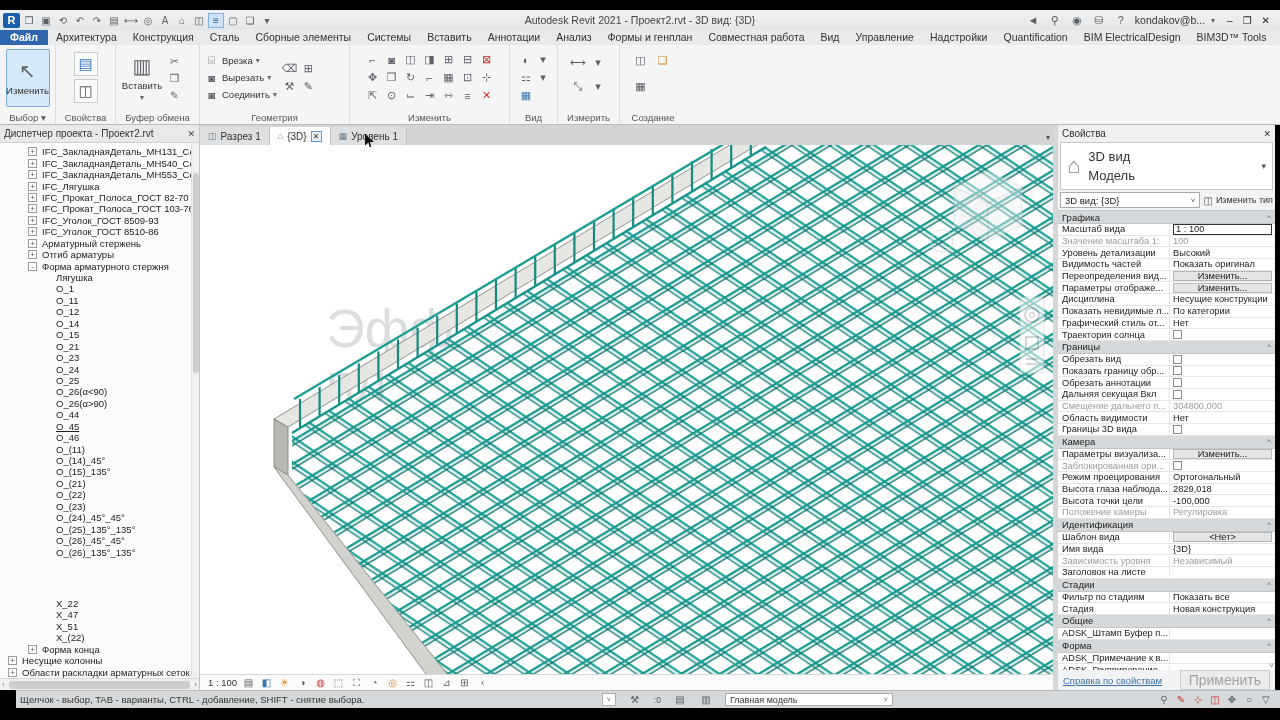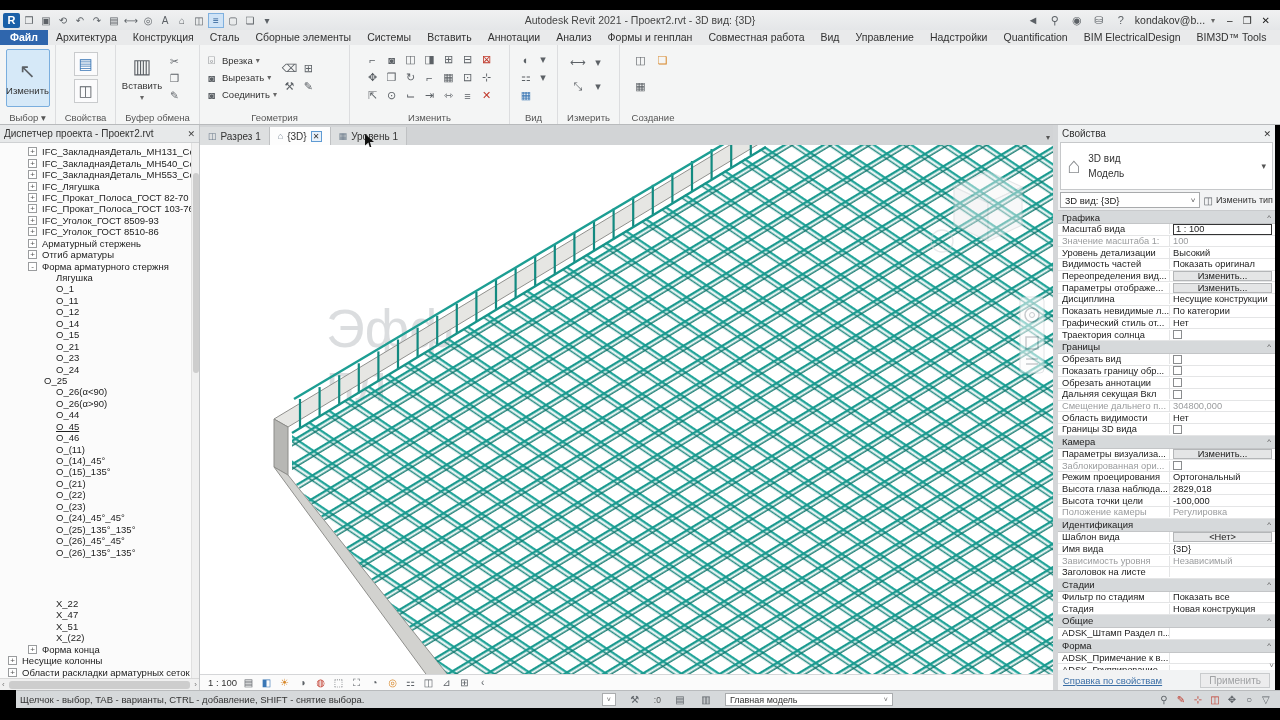--- a/index.html
+++ b/index.html
@@ -99,21 +99,21 @@
   .vcb .sicon { width:13px; font-size:10px; }
 
   
   .props { width:217px; background:#f2f3f4; display:flex; flex-direction:column; font-size:10px; }
   .props-head { height:17px; display:flex; align-items:center; padding:0 4px; font-size:10px;
     color:#333; background:#eef0f1; }
   .props-head .x { margin-left:auto; font-size:9px; }
   .typesel { height:48px; background:#fff; border:1px solid #c6c8ca; margin:0 2px;
     display:flex; align-items:center; gap:8px; padding:0 6px; }
   .typesel .house { font-size:22px; color:#8a8d90; }
-  .typesel .tlines { font-size:10px; color:#333; line-height:1.5; }
+  .typesel .tlines { font-size:13px; color:#333; line-height:1.5; }
   .typesel .tarrow { margin-left:auto; font-size:9px; color:#555; }
   .comborow { height:20px; display:flex; align-items:center; gap:3px; padding:2px 2px; }
   .combo { flex:1; height:16px; background:#fff; border:1px solid #a8aaac; font-size:9.5px;
     display:flex; align-items:center; padding:0 4px; color:#222; }
   .combo .arr { margin-left:auto; font-size:8px; color:#555; }
   .edittype { font-size:9px; color:#333; display:flex; align-items:center; gap:3px; white-space:nowrap; }
   .grid { flex:1; overflow:hidden; background:#fff; border-top:1px solid #c9cbcd; position:relative; }
   .sechead { height:13px; background:#d6d9db; border-bottom:1px solid #c3c5c7; display:flex;
     align-items:center; padding:0 4px; font-size:9.5px; color:#222; }
   .sechead .pin { margin-left:auto; font-size:8px; color:#555; }
@@ -123,21 +123,21 @@
   .pval { flex:1; padding:0 3px; font-size:9.3px; color:#222; white-space:nowrap; overflow:hidden;
     display:flex; align-items:center; }
   .dis .plabel, .dis .pval { color:#9a9c9e; }
   .pval .inputbox { flex:1; border:1px solid #333; background:#fff; padding:0 2px; height:10.5px;
     display:flex; align-items:center; }
   .pval .btn { flex:1; background:#e4e5e6; border:1px solid #b4b6b8; text-align:center; height:10.5px;
     display:flex; align-items:center; justify-content:center; color:#222; }
   .chkbox { width:9px; height:9px; border:1px solid #8a8c8e; background:#fff; }
   .props-foot { height:20px; display:flex; align-items:center; padding:0 5px; background:#f2f3f4; }
   .props-foot a { color:#3a6ea5; font-size:9.5px; text-decoration:underline; }
-  .apply { margin-left:auto; color:#a0a2a4; font-size:10px; border:1px solid #c9cbcd;
+  .apply { margin-left:auto; color:#a0a2a4; font-size:14px; border:1px solid #c9cbcd;
     padding:1px 8px; background:#ececed; }
 
   
   .statusbar { position:absolute; top:690px; left:16px; width:1280px; height:18px; background:#d6d9db;
     border-top:1px solid #b9bbbd; display:flex; align-items:center; font-size:9.5px; color:#333;
     padding:0 4px; gap:12px;justify-content:space-between; }
   .statusbar .hint { flex:1; white-space:nowrap; overflow:hidden; }
   .stub { width:14px; height:13px; background:#fff; border:1px solid #aaacae; font-size:7px;
     color:#666; display:flex; align-items:center; justify-content:center; }
   .dropdown { width:168px; height:13px; background:#fff; border:1px solid #aaacae; font-size:9px;
@@ -409,21 +409,21 @@
           </div>
           <div class="titem" style="padding-left: 56px;">
             <span>О_21</span>
           </div>
           <div class="titem" style="padding-left: 56px;">
             <span>О_23</span>
           </div>
           <div class="titem" style="padding-left: 56px;">
             <span>О_24</span>
           </div>
-          <div class="titem" style="padding-left: 44px;">
+          <div class="titem" style="padding-left: 56px;">
             <span>О_25</span>
           </div>
           <div class="titem" style="padding-left: 56px;">
             <span>О_26(α&lt;90)</span>
           </div>
           <div class="titem" style="padding-left: 56px;">
             <span>О_26(α&gt;90)</span>
           </div>
           <div class="titem" style="padding-left: 56px;">
             <span>О_44</span>
@@ -796,21 +796,21 @@
           </div>
           <div class="prow">
             <div class="plabel">Стадия</div>
             <div class="pval">Новая конструкция</div>
           </div>
           <div class="sechead">
             <span>Общие</span>
             <span class="pin">^</span>
           </div>
           <div class="prow">
-            <div class="plabel">ADSK_Штамп Раздел п...</div>
+            <div class="plabel">ADSK_Штамп Буфер п...</div>
             <div class="pval"></div>
           </div>
           <div class="sechead">
             <span>Форма</span>
             <span class="pin">^</span>
           </div>
           <div class="prow">
             <div class="plabel">ADSK_Примечание к в...</div>
             <div class="pval"></div>
           </div>

